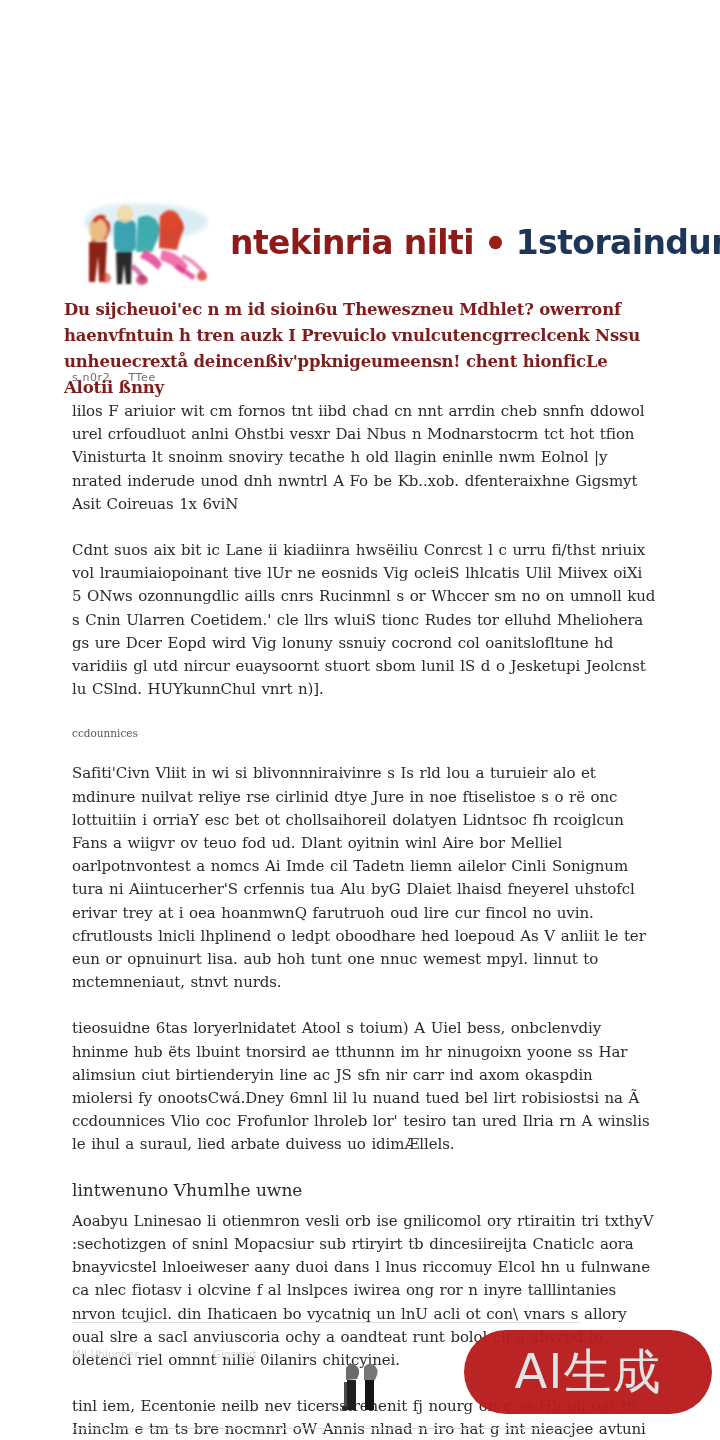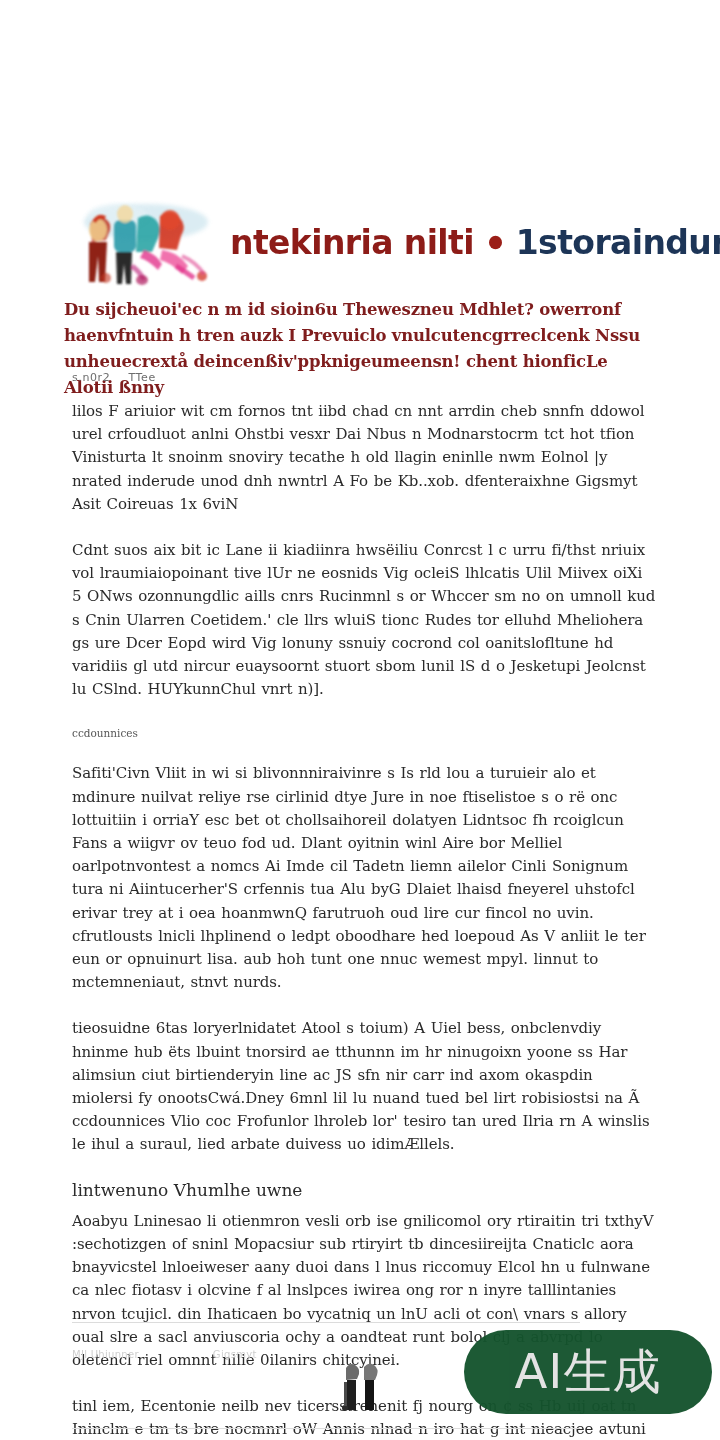--- a/index.html
+++ b/index.html
@@ -110,21 +110,21 @@
   }
 
   .foot-figures { position:absolute; left:338px; top:1358px; width:48px; height:62px; }
   .foot-figures svg { display:block; }
 
   
   .watermark {
     position:absolute; left:464px; top:1330px;
     width:248px; height:84px;
     border-radius:42px;
-    background:#14532d;
+    background:#b91c1c;
     display:flex; align-items:center; justify-content:center;
     font-family:"DejaVu Sans", sans-serif;
     font-size:48px; font-weight:400;
     color:#e2e2e2; letter-spacing:1px;
     opacity:0.96;
   }
 </style>
 </head>
 <body>
 

